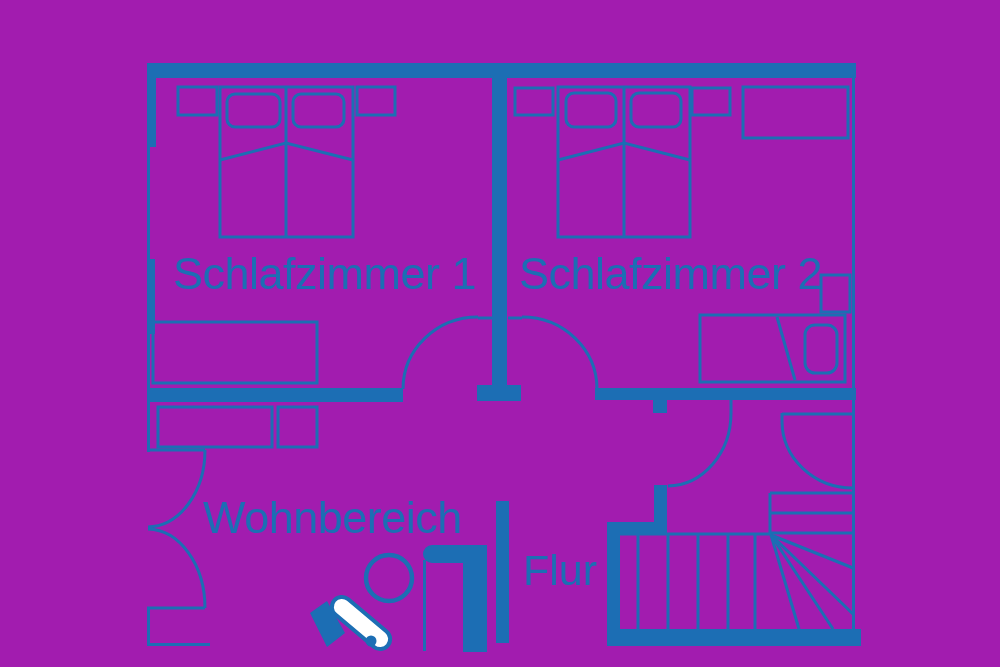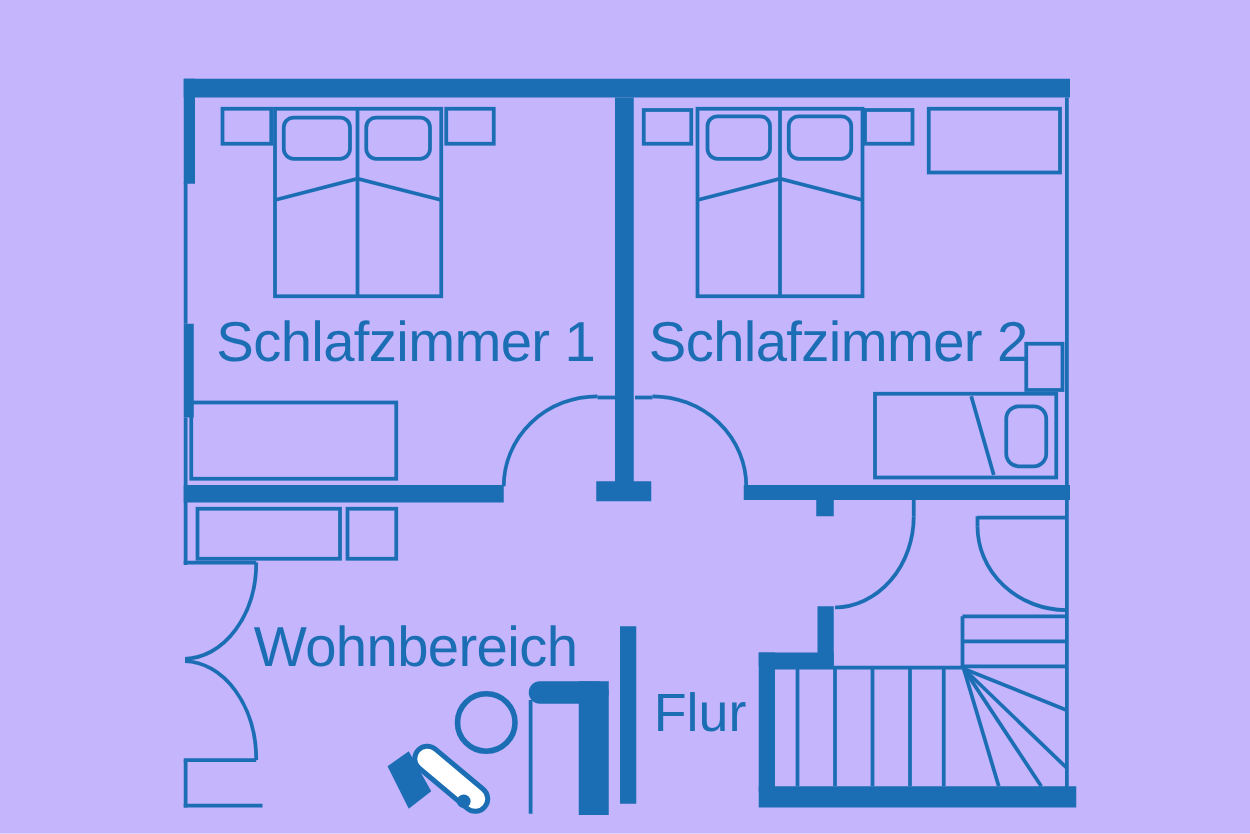--- a/index.html
+++ b/index.html
@@ -1,16 +1,16 @@
 <!DOCTYPE html>
 <html><head>
 <meta charset="utf-8">
 <style>
   html,body{margin:0;padding:0;background:#ffffff;}
-  #stage{position:relative;width:1000px;height:667px;background:#c4b5fd;overflow:hidden;
+  #stage{position:relative;width:1000px;height:667px;background:#a21caf;overflow:hidden;
          font-family:"Liberation Sans",sans-serif;}
   svg{position:absolute;left:0;top:0;}
   text{font-family:"Liberation Sans",sans-serif;fill:#1c6eb4;}
   .room-label{font-size:45px;letter-spacing:-0.5px;}
   .room-label-small{font-size:43px;}
 </style>
 </head>
 <body>
 
 <div id="stage">

